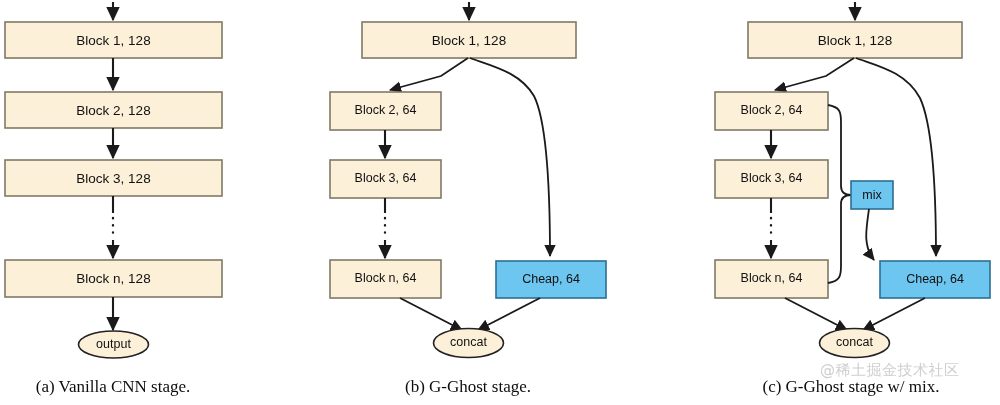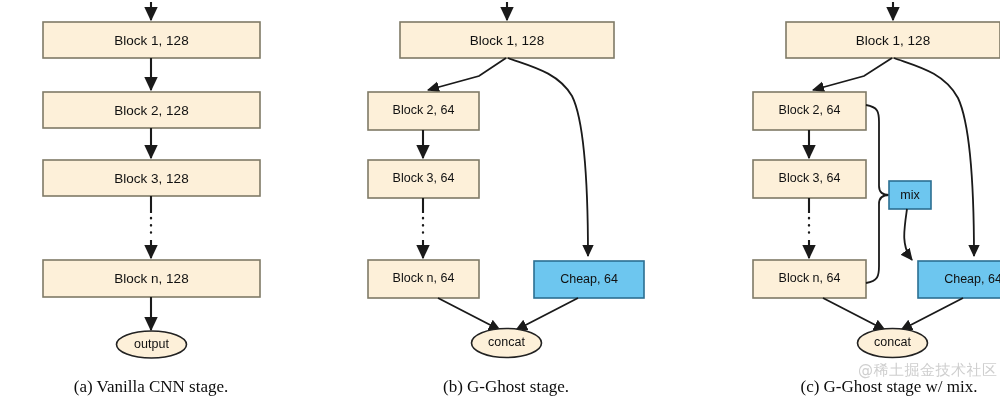--- a/index.html
+++ b/index.html
@@ -2,21 +2,21 @@
 <html><head>
 <meta charset="utf-8">
 <style>
   html,body{margin:0;padding:0;}
   body{
     width:1000px;height:405px;
     background:#ffffff;
     font-family:"Liberation Sans", sans-serif;
     overflow:hidden;
   }
-  #stage{position:relative;width:844px;height:405px;margin-left:38px;}
+  #stage{position:relative;width:844px;height:405px;}
   svg{position:absolute;top:0;left:0;width:1000px;height:405px;}
   .node-rect{ stroke:#7f7a66; stroke-width:1.6; }
   .node-rect.cream{ fill:#fdf0d9; }
   .node-rect.blue{ fill:#6dc6ef; stroke:#2b6f92; }
   .node-ell{ fill:#fdf0d9; stroke:#222222; stroke-width:1.6; }
   .edge{ fill:none; stroke:#1a1a1a; stroke-width:2.1; }
   .edge-thin{ fill:none; stroke:#1a1a1a; stroke-width:1.8; }
   .edge-dot{ fill:none; stroke:#1a1a1a; stroke-width:2.4; stroke-linecap:round; stroke-dasharray:0.2 7; }
   .lbl{
     font-family:"Liberation Sans", sans-serif;

